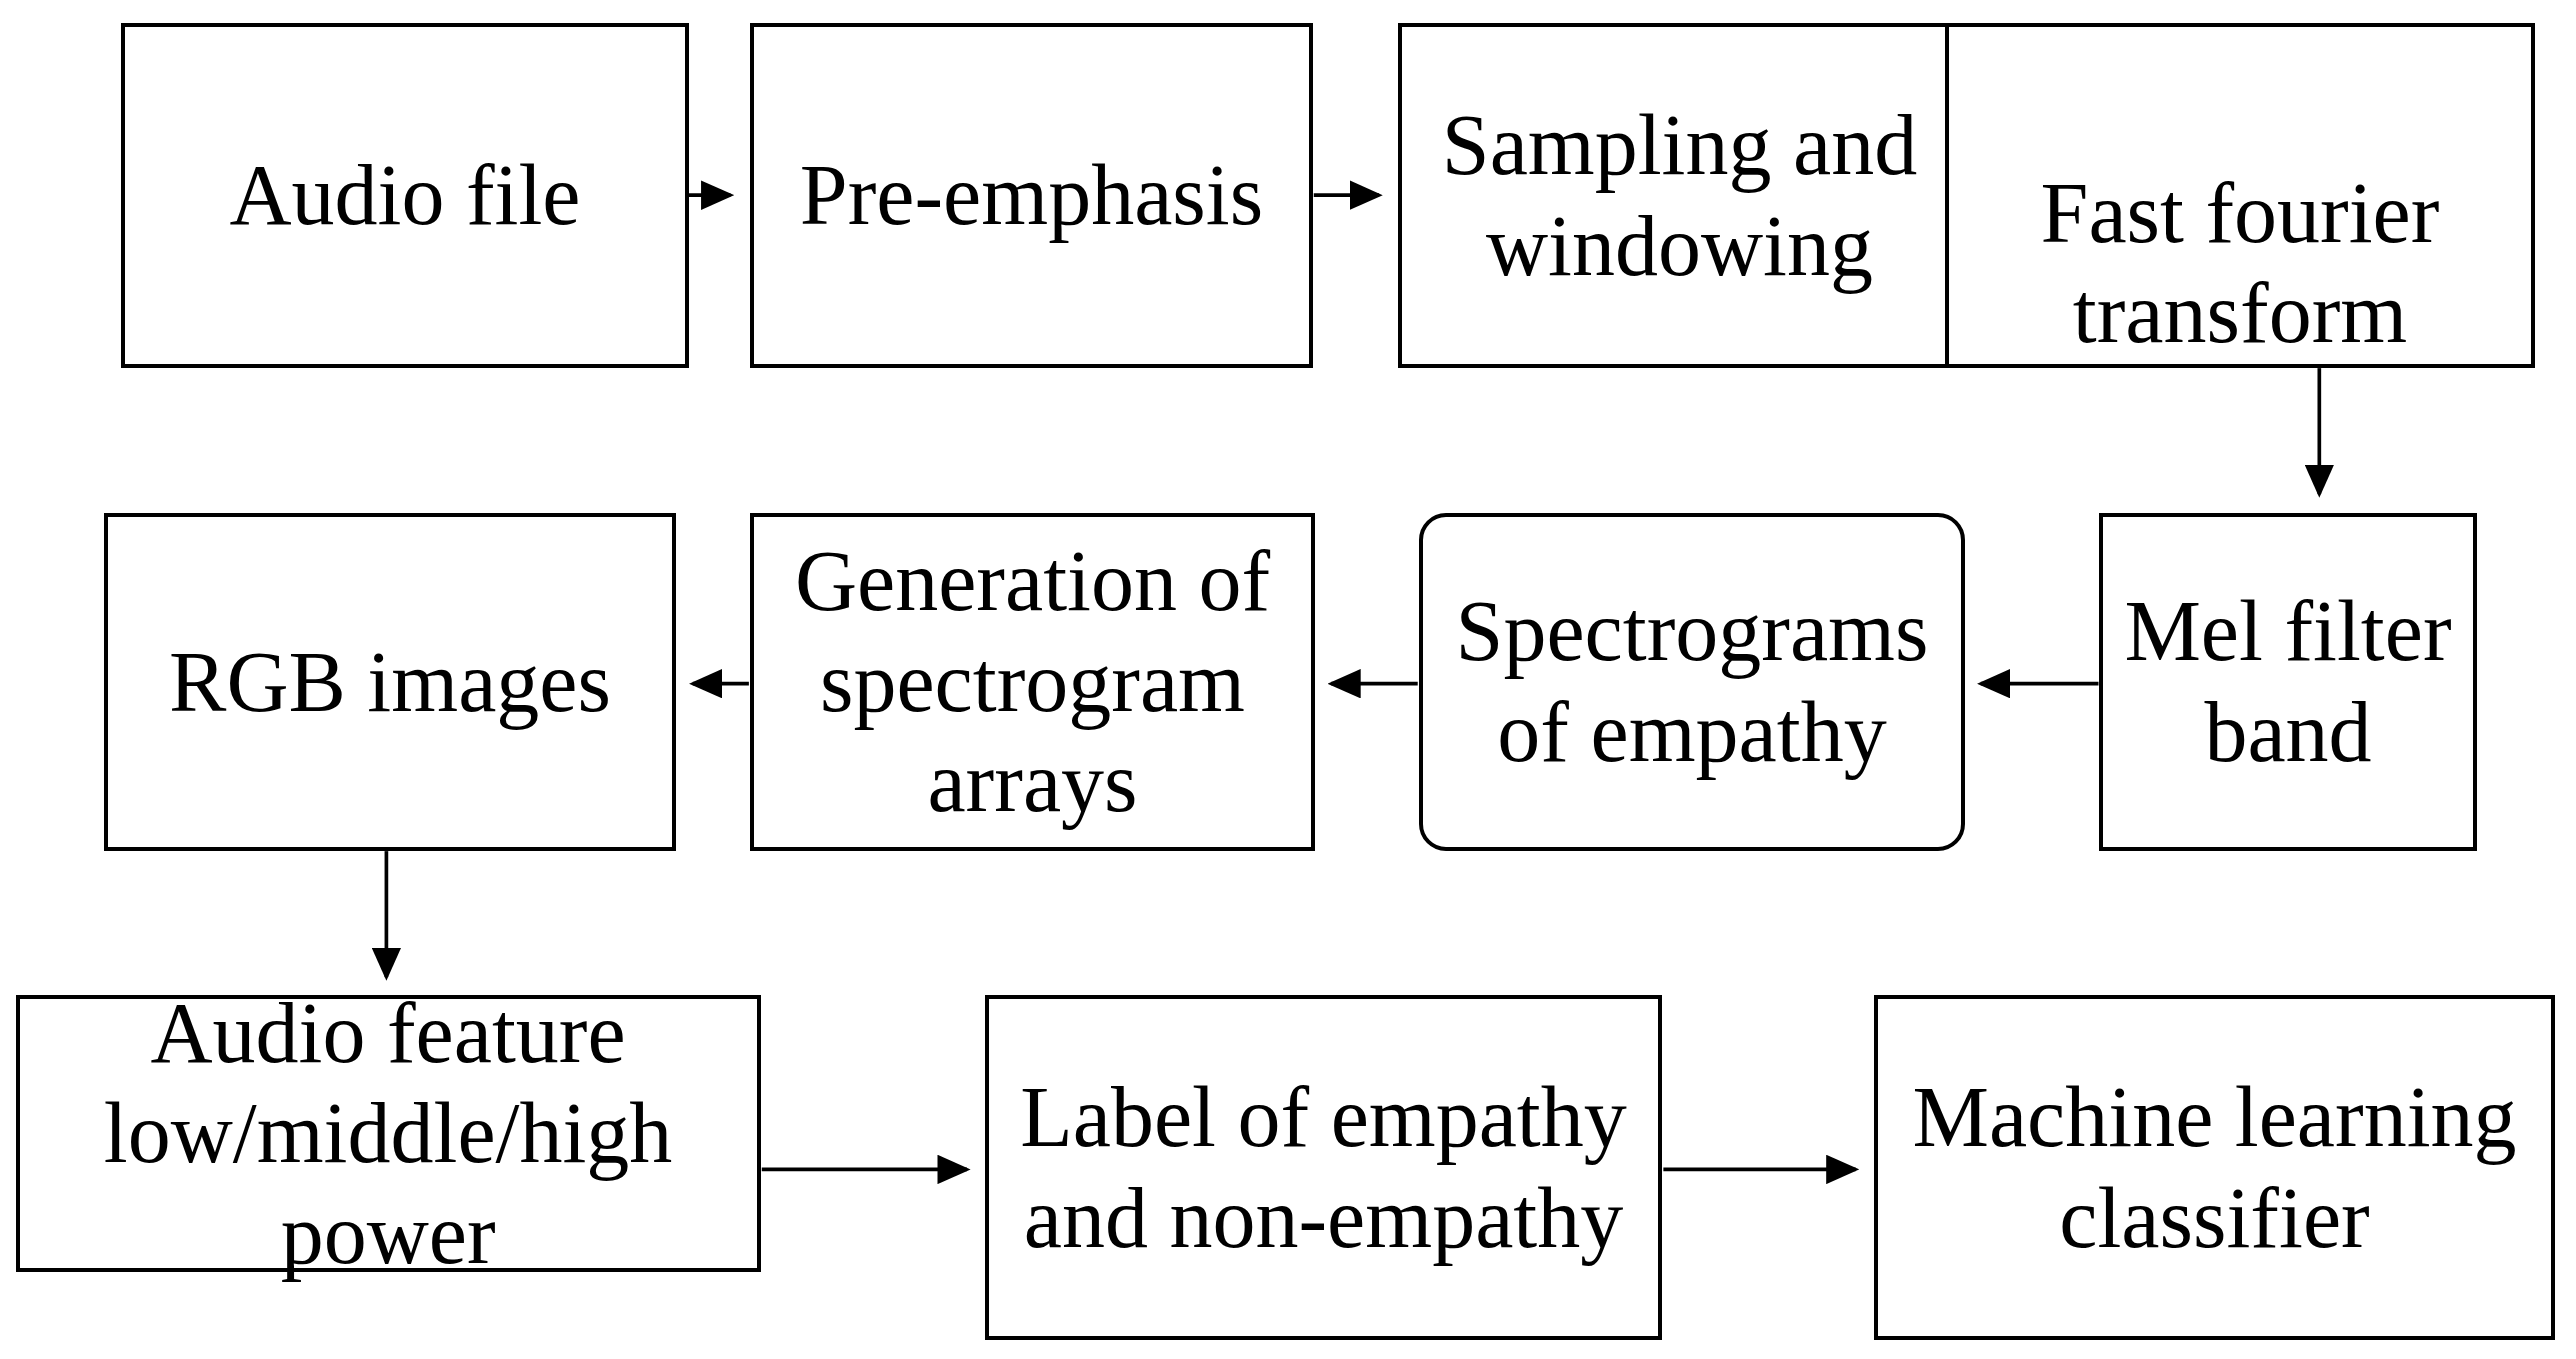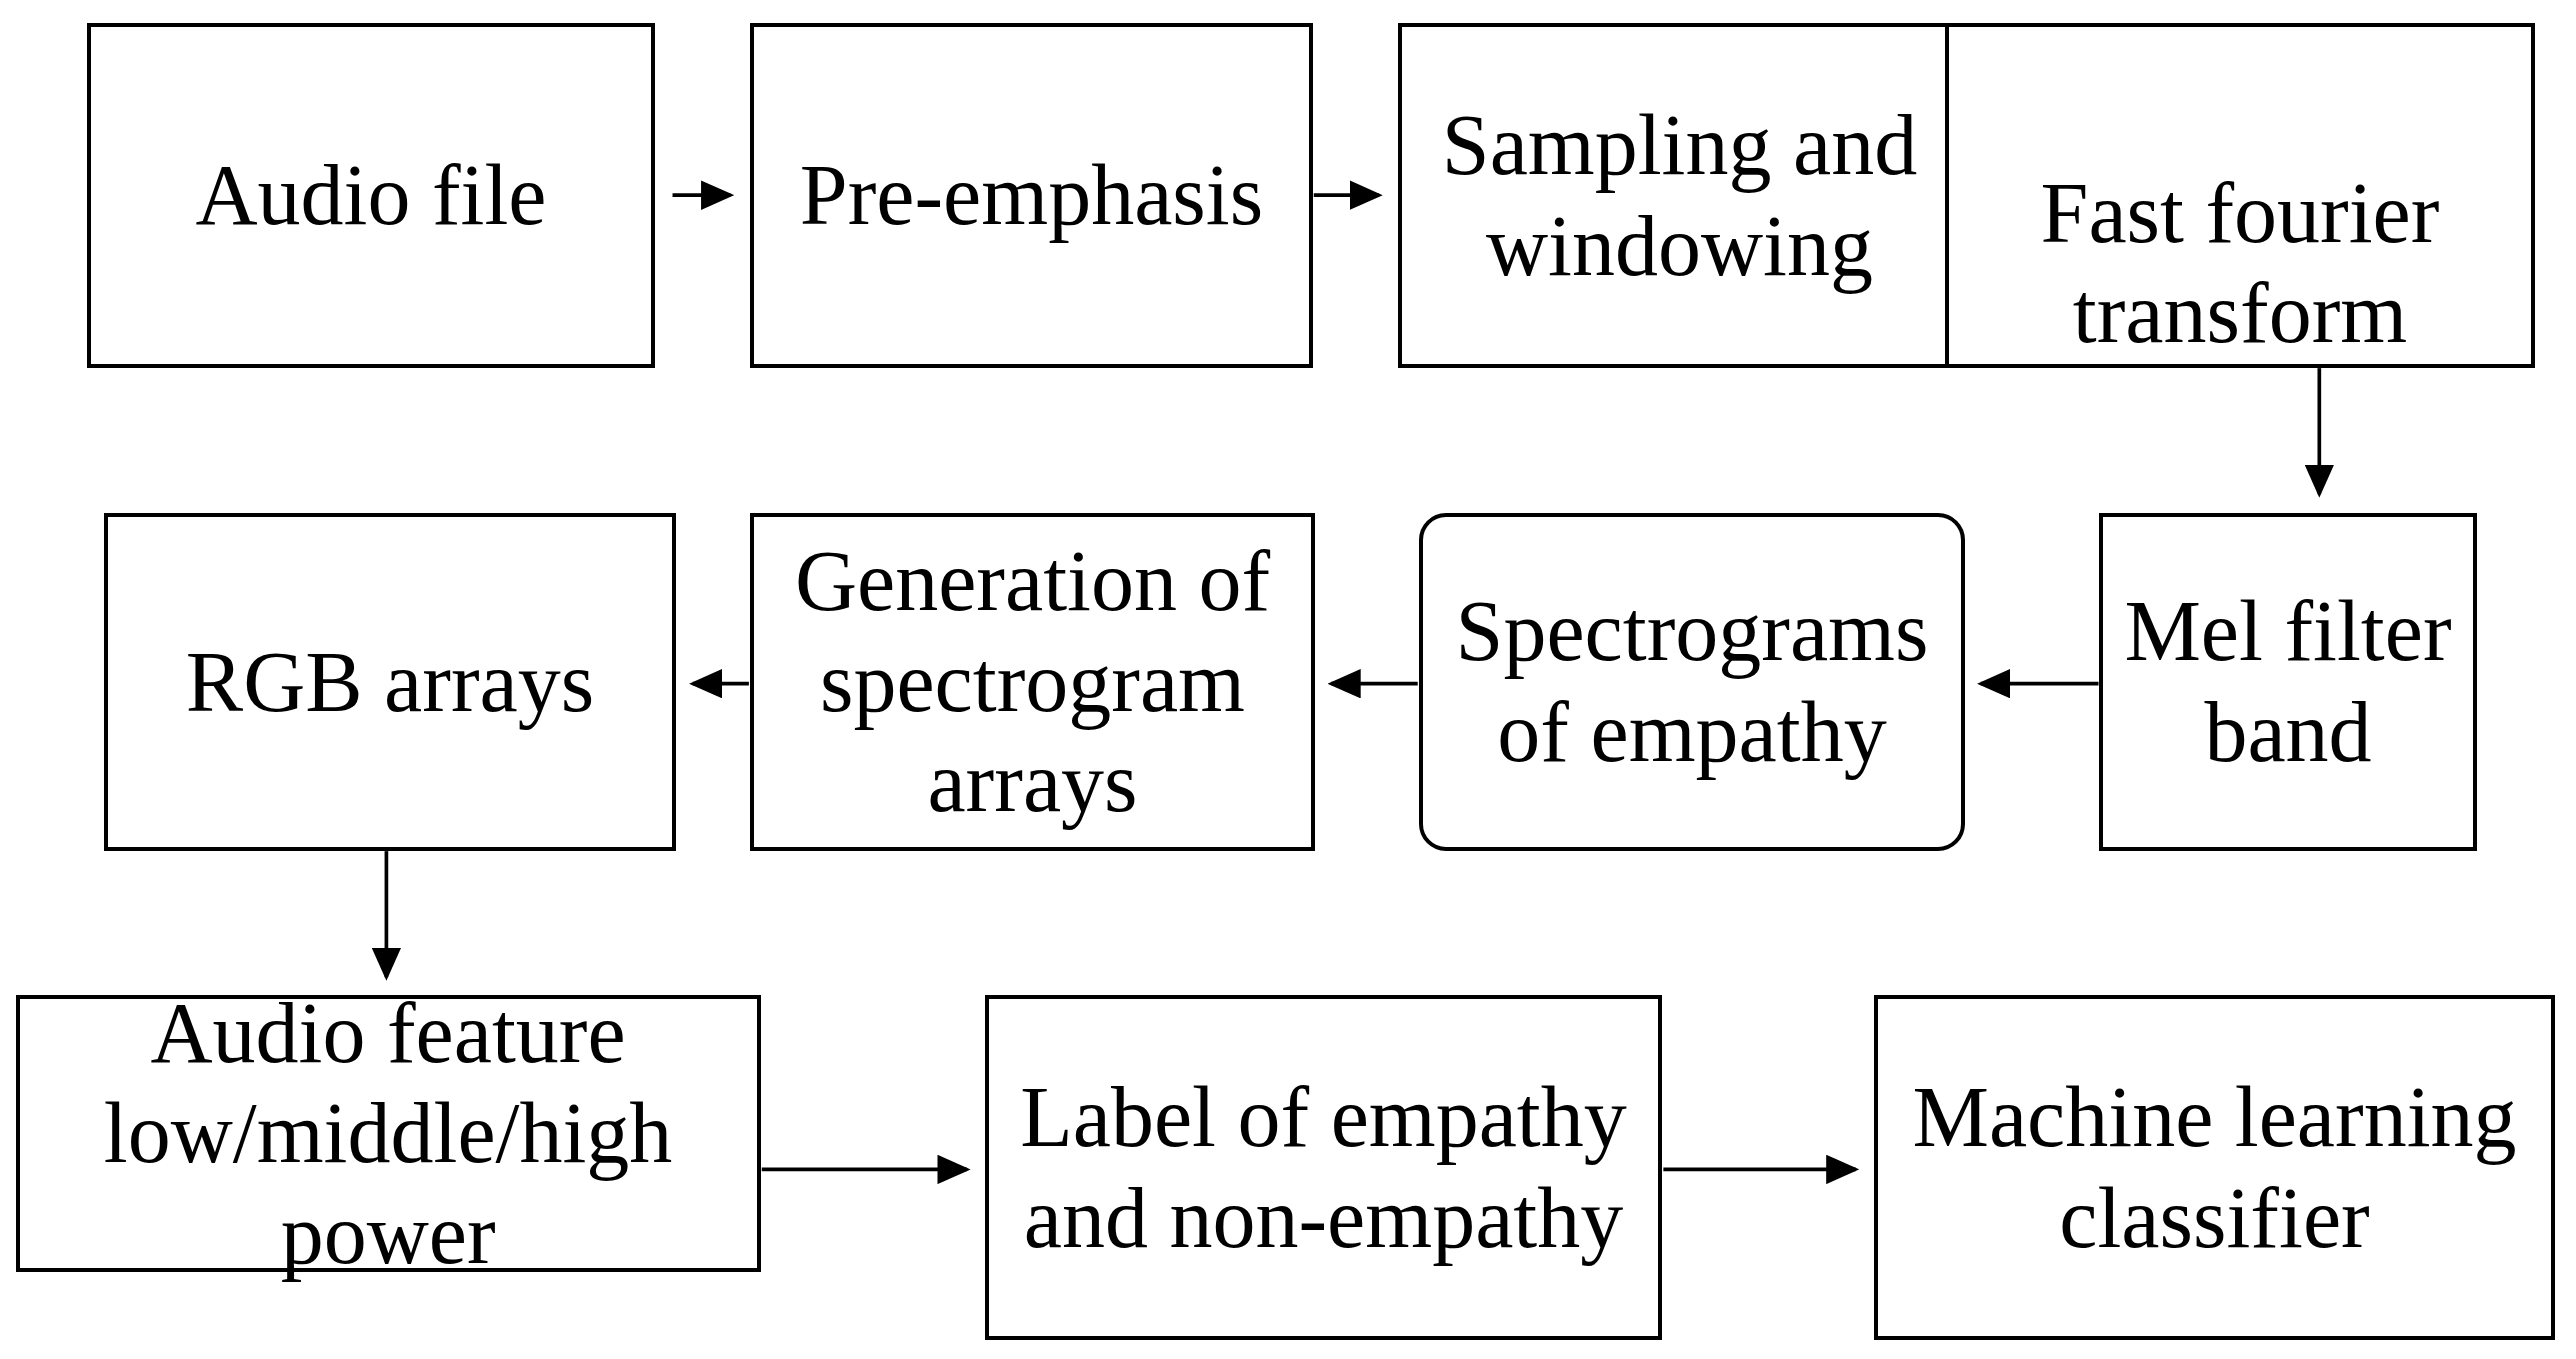--- a/index.html
+++ b/index.html
@@ -34,21 +34,21 @@
     text-align: center;
   }
   .node-label {
     display: block;
     white-space: pre-line;
     font-size: 86px;
     line-height: 1.17;
     color: #000000;
   }
   
-  .n-audio-file        { left: 87px;  top: 23px;   width: 568px; height: 345px; }
+  .n-audio-file        { left: 121px;  top: 23px;   width: 568px; height: 345px; }
   .n-pre-emphasis      { left: 750px;  top: 23px;   width: 563px; height: 345px; }
   .n-sampling          { left: 1398px; top: 23px;   width: 563px; height: 345px; }
   .n-fft               { left: 1945px; top: 23px;   width: 590px; height: 345px; align-items: flex-end; }
   
   .n-rgb-images        { left: 104px;  top: 513px;  width: 572px; height: 338px; }
   .n-generation        { left: 750px;  top: 513px;  width: 565px; height: 338px; }
   .n-spectrograms      { left: 1419px; top: 513px;  width: 546px; height: 338px; border-radius: 27px; }
   .n-mel-filter        { left: 2099px; top: 513px;  width: 378px; height: 338px; }
   
   .n-audio-feature     { left: 15.6px;   top: 995px; width: 745px; height: 277px; }
@@ -92,21 +92,21 @@
   <div class="node n-sampling">
     <span class="node-label">Sampling and
 windowing</span>
   </div>
   <div class="node n-fft">
     <span class="node-label">Fast fourier
 transform</span>
   </div>
 
   <div class="node n-rgb-images">
-    <span class="node-label">RGB arrays</span>
+    <span class="node-label">RGB images</span>
   </div>
   <div class="node n-generation">
     <span class="node-label">Generation of
 spectrogram
 arrays</span>
   </div>
   <div class="node n-spectrograms">
     <span class="node-label">Spectrograms
 of empathy</span>
   </div>

